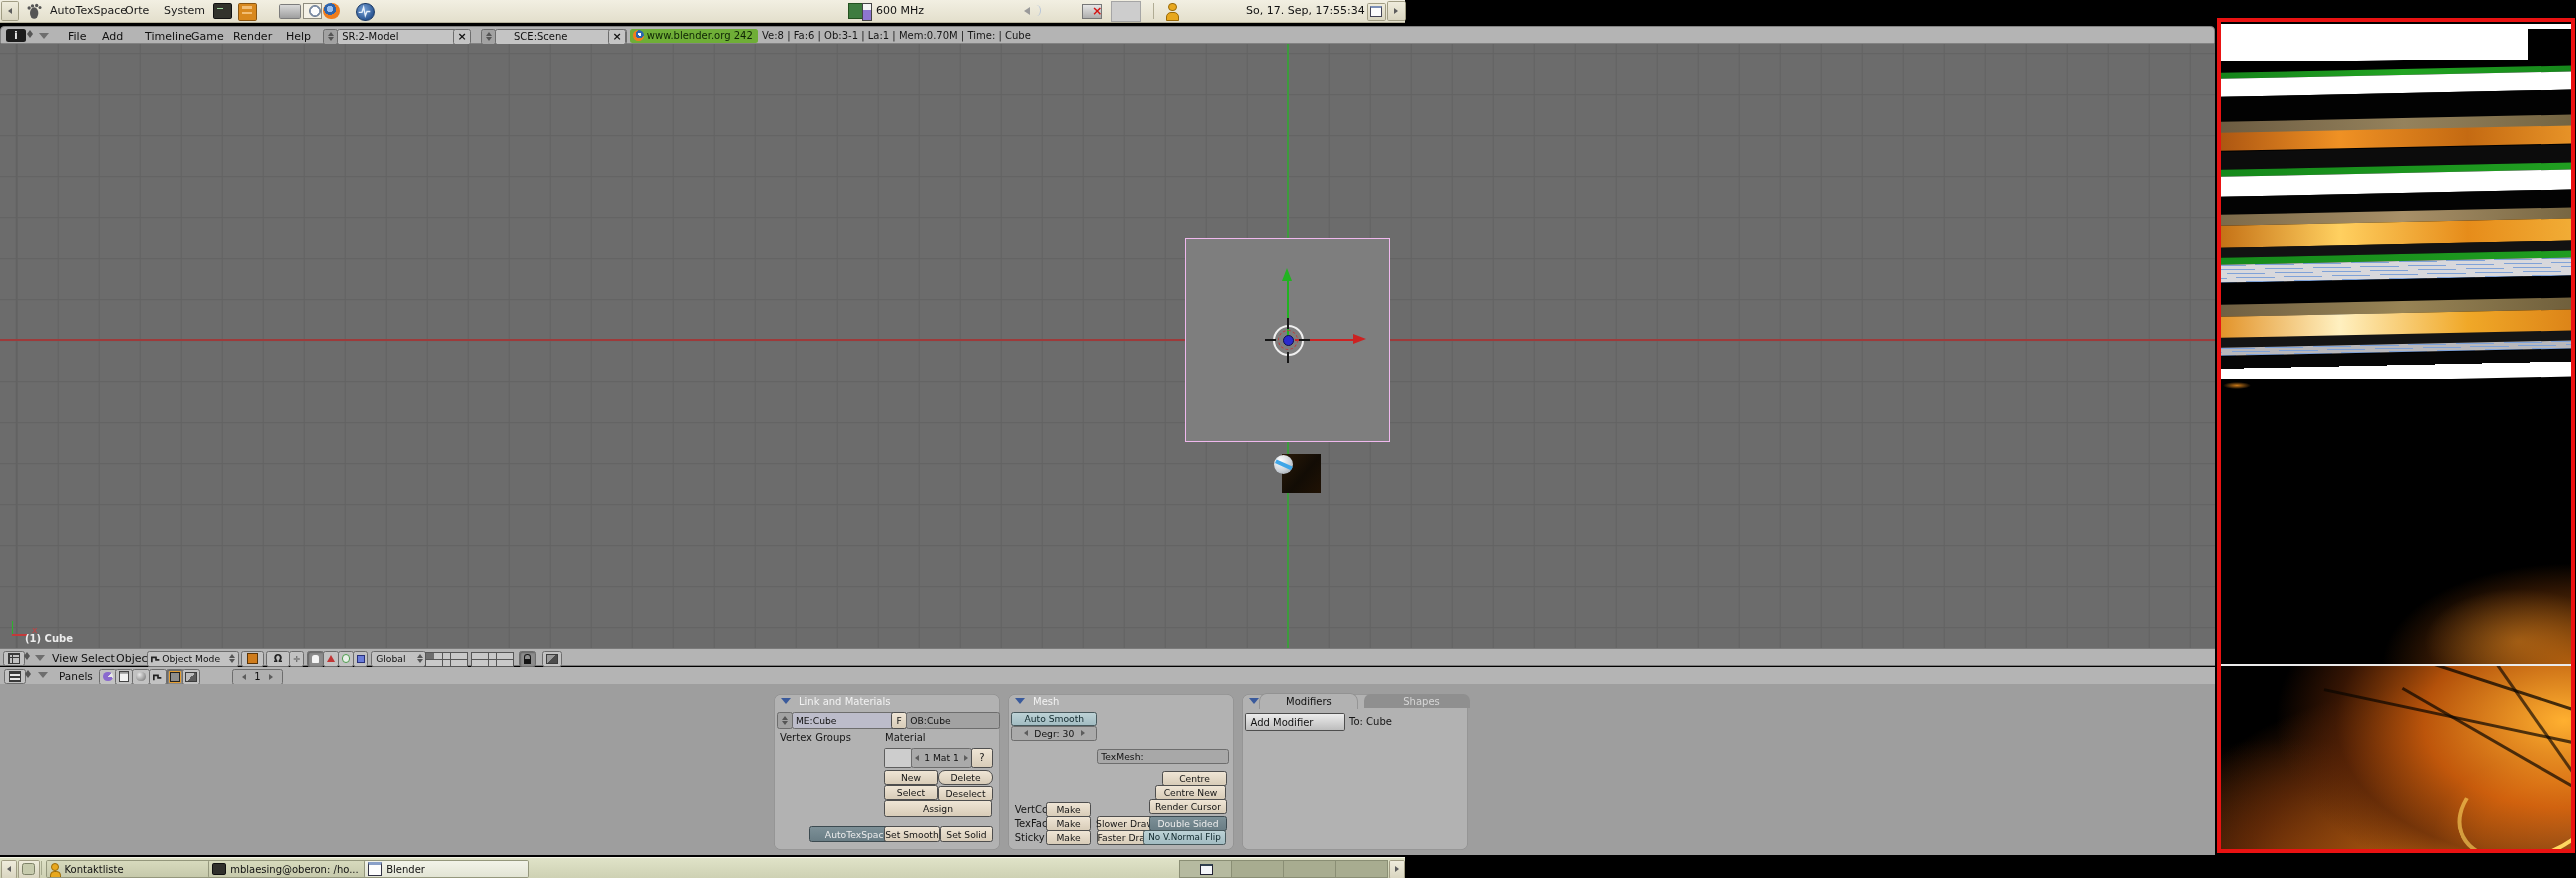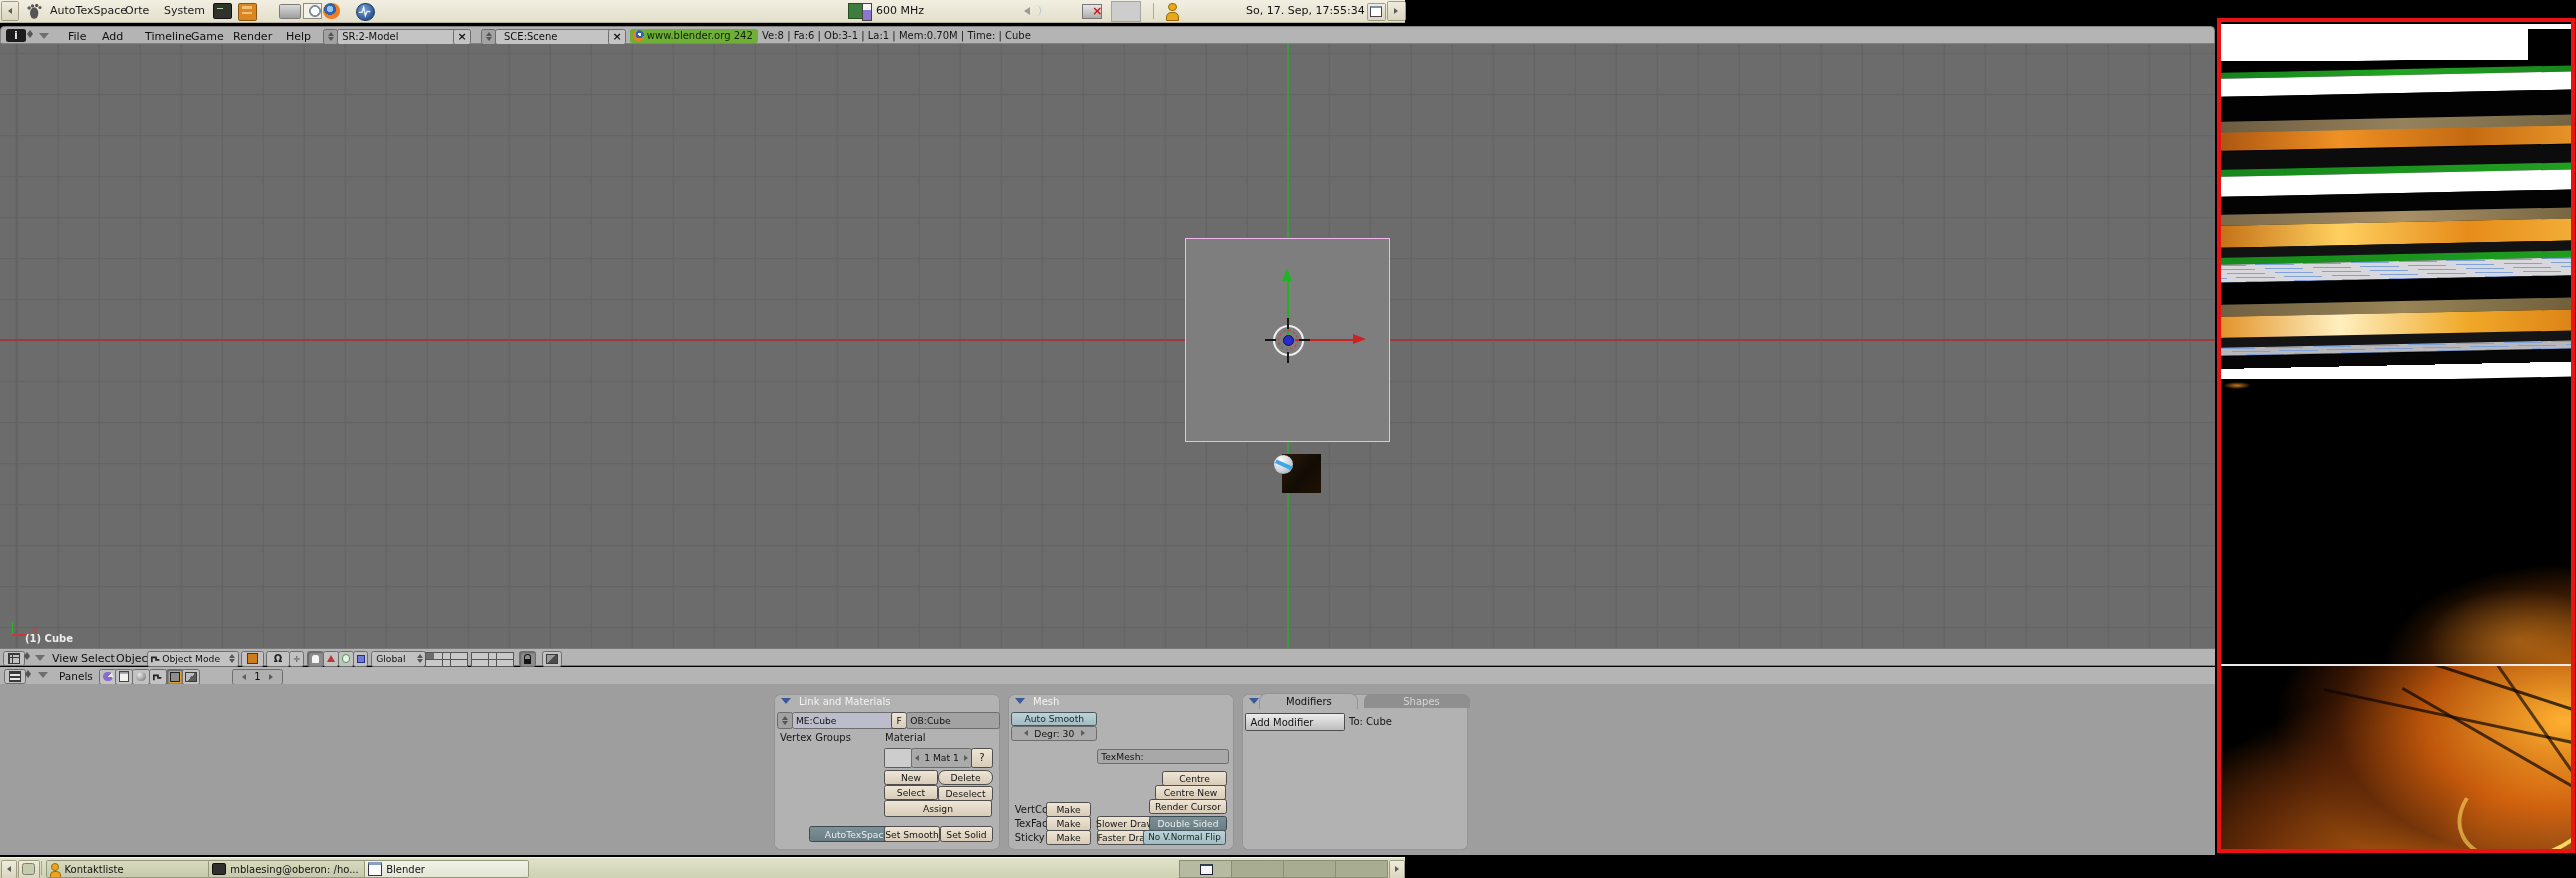--- a/index.html
+++ b/index.html
@@ -135,21 +135,21 @@
       </div>
     <div class="abs field" style="left:336px;top:1.7px;width:115px;height:14.2px;padding-left:4.2px;background:#c4c4c4;font-size:10px;">SR:2-Model</div>
     <div class="abs field" style="left:452px;top:1.7px;width:16px;height:14.2px;justify-content:center;font-weight:bold;font-size:11px;background:#c4c4c4;">×</div>
 
     <div class="abs field" style="left:480px;top:1.7px;width:13.4px;height:14.2px;justify-content:center;">
         <span class="stepper">
           <span class="tri-up-s"></span>
           <span class="tri-dn-s"></span>
         </span>
       </div>
-    <div class="abs field" style="left:494px;top:1.7px;width:112px;height:14.2px;padding-left:8px;background:#c4c4c4;font-size:10px;">SCE:Scene</div>
+    <div class="abs field" style="left:494px;top:1.7px;width:112px;height:14.2px;padding-left:18px;background:#c4c4c4;font-size:10px;">SCE:Scene</div>
     <div class="abs field" style="left:607px;top:1.7px;width:16px;height:14.2px;justify-content:center;font-weight:bold;font-size:11px;background:#c4c4c4;">×</div>
 
     <div class="abs" style="left:629px;top:1.7px;height:14.2px;padding:0 5px 0 2.5px;background:#6fae37;border-radius:2.5px;display:flex;align-items:center;gap:3.3px;">
       <span style="width:11px;height:11px;border-radius:50%;background:radial-gradient(circle at 62% 38%,#ffffff 0 1.7px,#2a66ae 1.7px 4.2px,#f07c1e 4.2px);"></span>
       <span style="font-size:10px;color:#0e2404;">www.blender.org 242</span>
     </div>
     <span class="abs" style="left:761px;top:3.3px;font-size:10px;color:#161616;">Ve:8 | Fa:6 | Ob:3-1 | La:1  | Mem:0.70M  | Time: | Cube</span>
   </div>
 
   <div class="abs" id="viewport">

